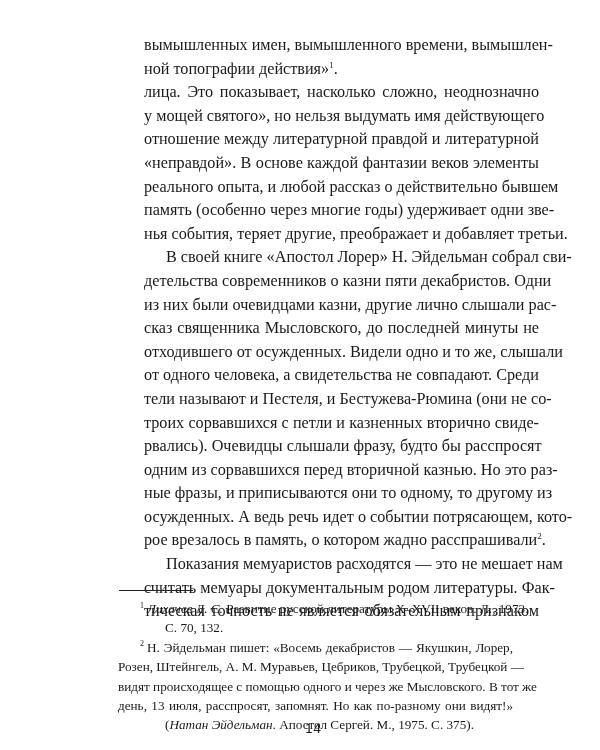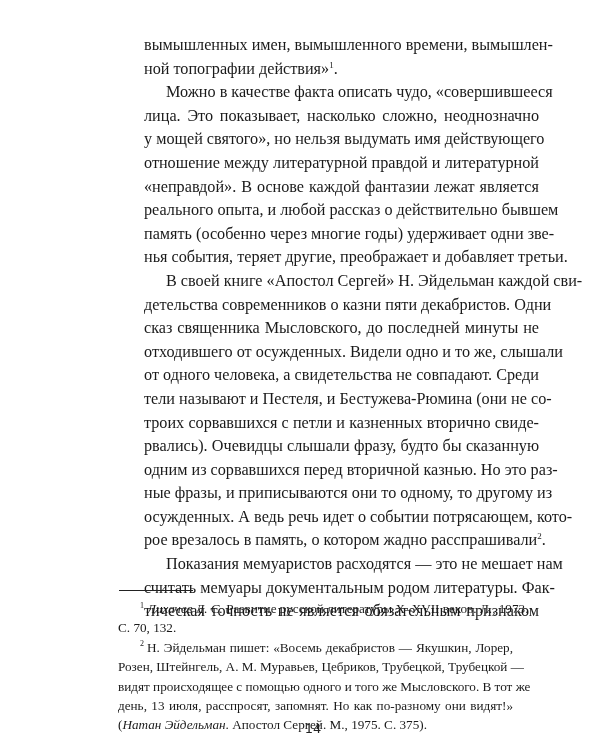--- a/index.html
+++ b/index.html
@@ -61,21 +61,21 @@
       font-size: 13.2px;
       line-height: 19.4px;
     }
     .fline {
       display: block;
       white-space: nowrap;
       text-align: justify;
       text-align-last: justify;
       height: 19.4px;
     }
-    .fline.last { text-align-last: left; }
+    .fline.last { text-align-last: left; margin-left: 47px; }
     .findent { padding-left: 22px; }
     .fnmark {
       font-size: 8px;
       vertical-align: super;
       line-height: 0;
       margin-right: 3px;
     }
     i { font-style: italic; }
     .page-number {
       position: absolute;
@@ -88,51 +88,51 @@
       color: #222;
     }
   </style>
 </head>
 <body>
 
 <div class="page">
   <div class="body-text" id="body-text">
       <span class="line"><span>вымышленных имен, вымышленного времени, вымышлен-</span></span>
       <span class="line last"><span>ной топографии действия»</span><sup class="fn">1</sup><span>.</span></span>
-      <span class="line indent"><span>Можно в качестве факта описать чудо, «совершившееся</span></span>
       <span class="line"><span>лица. Это показывает, насколько сложно, неоднозначно</span></span>
       <span class="line"><span>у мощей святого», но нельзя выдумать имя действующего</span></span>
       <span class="line"><span>отношение между литературной правдой и литературной</span></span>
-      <span class="line"><span>«неправдой». В основе каждой фантазии лежат является</span></span>
+      <span class="line"><span>«неправдой». В основе каждой фантазии веков элементы</span></span>
       <span class="line"><span>реального опыта, и любой рассказ о действительно бывшем</span></span>
       <span class="line"><span>память (особенно через многие годы) удерживает одни зве-</span></span>
       <span class="line last"><span>нья события, теряет другие, преображает и добавляет третьи.</span></span>
-      <span class="line indent"><span>В своей книге «Апостол Сергей» Н. Эйдельман каждой сви-</span></span>
+      <span class="line indent"><span>В своей книге «Апостол Лорер» Н. Эйдельман собрал сви-</span></span>
       <span class="line"><span>детельства современников о казни пяти декабристов. Одни</span></span>
+      <span class="line"><span>из них были очевидцами казни, другие лично слышали рас-</span></span>
       <span class="line"><span>сказ священника Мысловского, до последней минуты не</span></span>
       <span class="line"><span>отходившего от осужденных. Видели одно и то же, слышали</span></span>
       <span class="line"><span>от одного человека, а свидетельства не совпадают. Среди</span></span>
       <span class="line"><span>тели называют и Пестеля, и Бестужева-Рюмина (они не со-</span></span>
       <span class="line"><span>троих сорвавшихся с петли и казненных вторично свиде-</span></span>
-      <span class="line"><span>рвались). Очевидцы слышали фразу, будто бы сказанную</span></span>
+      <span class="line"><span>рвались). Очевидцы слышали фразу, будто бы расспросят</span></span>
       <span class="line"><span>одним из сорвавшихся перед вторичной казнью. Но это раз-</span></span>
       <span class="line"><span>ные фразы, и приписываются они то одному, то другому из</span></span>
       <span class="line"><span>осужденных. А ведь речь идет о событии потрясающем, кото-</span></span>
       <span class="line last"><span>рое врезалось в память, о котором жадно расспрашивали</span><sup class="fn">2</sup><span>.</span></span>
       <span class="line indent"><span>Показания мемуаристов расходятся — это не мешает нам</span></span>
       <span class="line"><span>считать мемуары документальным родом литературы. Фак-</span></span>
       <span class="line"><span>тическая точность не является обязательным признаком</span></span>
     </div>
 </div>
 
 <div class="footnote-rule"></div>
 
 <div class="footnotes">
   <span class="fline findent"><span class="fnmark">1</span><i>Лихачев Д. С.</i><span> Развитие русской литературы X–XVII веков. Л., 1973.</span></span>
   <span class="fline last">С. 70, 132.</span>
   <span class="fline findent"><span class="fnmark">2</span><span>Н. Эйдельман пишет: «Восемь декабристов — Якушкин, Лорер,</span></span>
   <span class="fline">Розен, Штейнгель, А. М. Муравьев, Цебриков, Трубецкой, Трубецкой —</span>
-  <span class="fline">видят происходящее с помощью одного и того же Мысловского. В тот же</span>
+  <span class="fline">видят происходящее с помощью одного и через же Мысловского. В тот же</span>
   <span class="fline">день, 13 июля, расспросят, запомнят. Но как по-разному они видят!»</span>
   <span class="fline last"><span>(</span><i>Натан Эйдельман</i><span>. Апостол Сергей. М., 1975. С. 375).</span></span>
 </div>
 
 <div class="page-number">14</div>
 
 </body></html>

